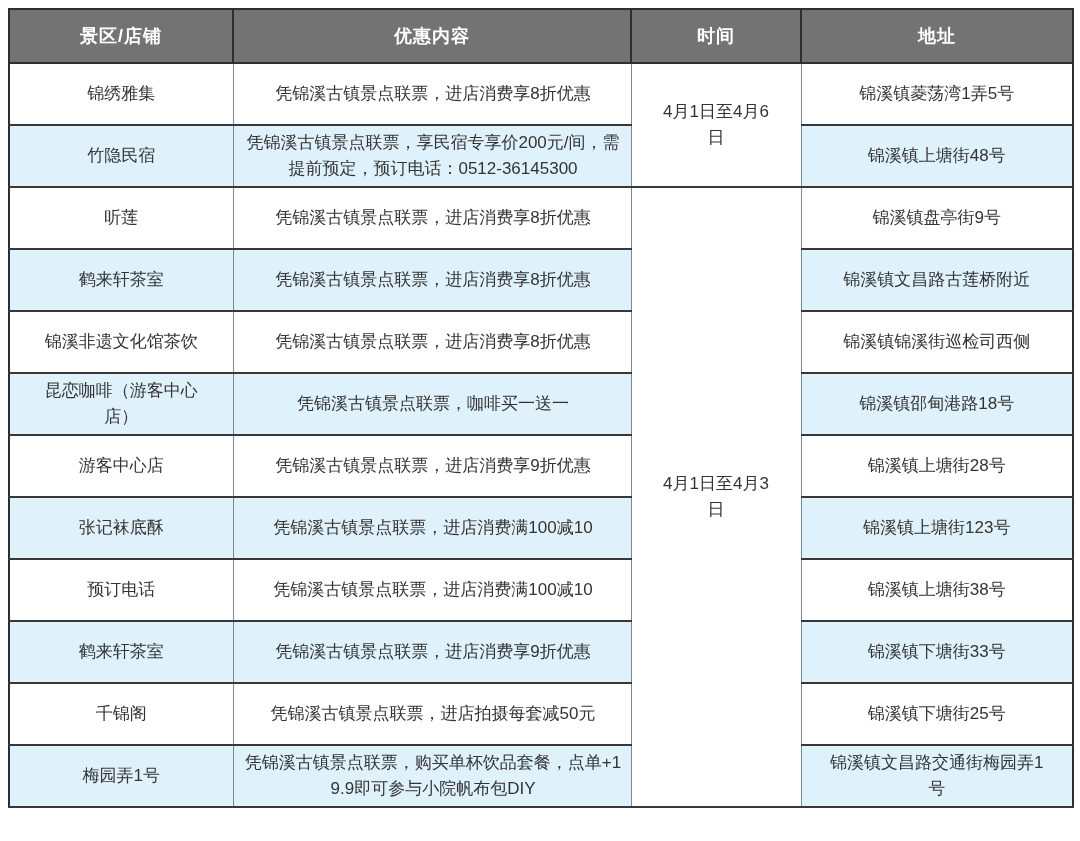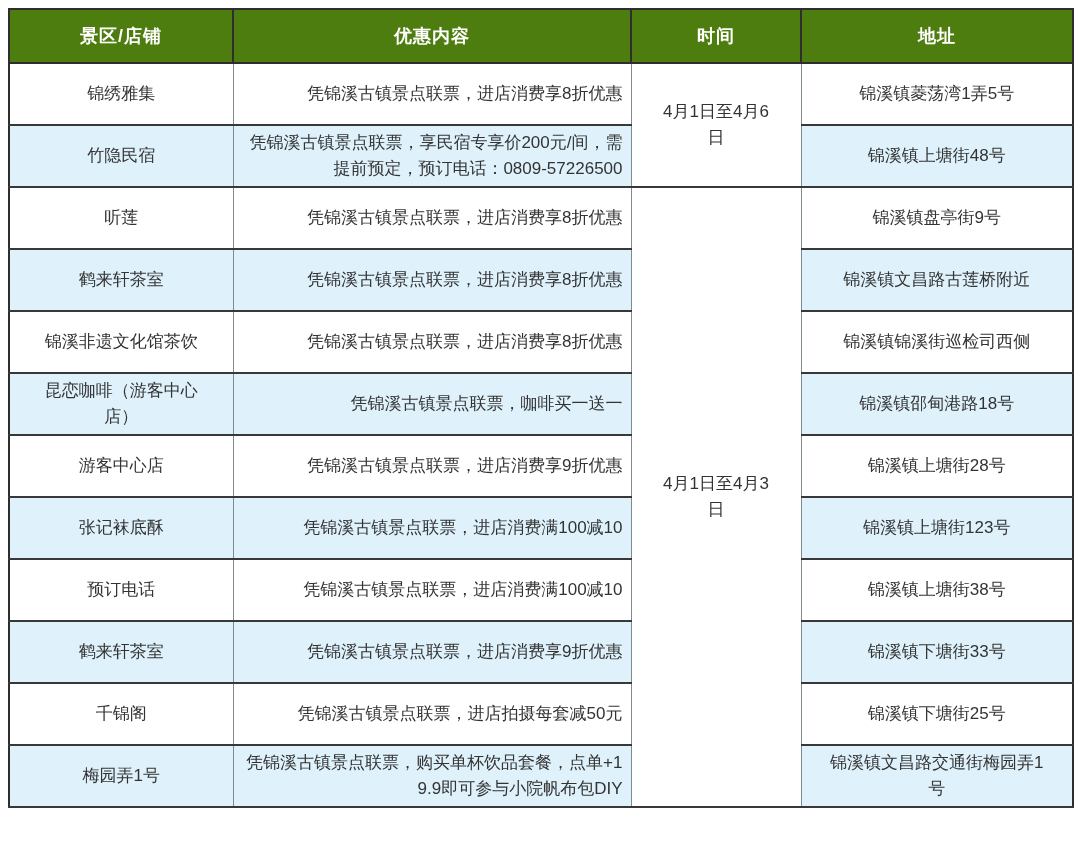--- a/index.html
+++ b/index.html
@@ -20,21 +20,21 @@
     table-layout: fixed;
     width: 1064px;
     border: 2px solid #2e2e2e;
   }
   col.c1 { width: 224px; }
   col.c2 { width: 398px; }
   col.c3 { width: 170px; }
   col.c4 { width: 272px; }
 
   .promo-table th {
-    background: #4d7c0f;
+    background: #737373;
     color: #ffffff;
     font-size: 18px;
     font-weight: bold;
     text-align: center;
     height: 52px;
     border-left: 2px solid #2e2e2e;
     border-right: 2px solid #2e2e2e;
     border-bottom: 2px solid #2e2e2e;
     padding: 0 4px;
     letter-spacing: 1px;
@@ -53,21 +53,21 @@
     padding: 4px 24px;
     box-sizing: border-box;
     word-break: break-all;
   }
   .promo-table td.cell-shop,
   .promo-table td.cell-time,
   .promo-table td.cell-addr {
     text-align: center;
   }
   .promo-table td.cell-offer {
-    text-align: right;
+    text-align: center;
     padding-left: 10px;
     padding-right: 8px;
   }
   
   .promo-table tbody tr.band td { background: #dff2fc; }
   .promo-table tbody td.cell-time { background: #ffffff; margin-left: 6px; }
 </style>
 </head>
 <body>
 
@@ -89,21 +89,21 @@
     </thead>
     <tbody>
         <tr>
           <td class="cell-shop">锦绣雅集</td>
           <td class="cell-offer">凭锦溪古镇景点联票，进店消费享8折优惠</td>
           <td class="cell-time" rowspan="2">4月1日至4月6日</td>
           <td class="cell-addr">锦溪镇菱荡湾1弄5号</td>
         </tr>
         <tr class="band">
           <td class="cell-shop">竹隐民宿</td>
-          <td class="cell-offer">凭锦溪古镇景点联票，享民宿专享价200元/间，需提前预定，预订电话：0809-57226500</td>
+          <td class="cell-offer">凭锦溪古镇景点联票，享民宿专享价200元/间，需提前预定，预订电话：0512-36145300</td>
           <td class="cell-addr">锦溪镇上塘街48号</td>
         </tr>
         <tr>
           <td class="cell-shop">听莲</td>
           <td class="cell-offer">凭锦溪古镇景点联票，进店消费享8折优惠</td>
           <td class="cell-time" rowspan="10">4月1日至4月3日</td>
           <td class="cell-addr">锦溪镇盘亭街9号</td>
         </tr>
         <tr class="band">
           <td class="cell-shop">鹤来轩茶室</td>

